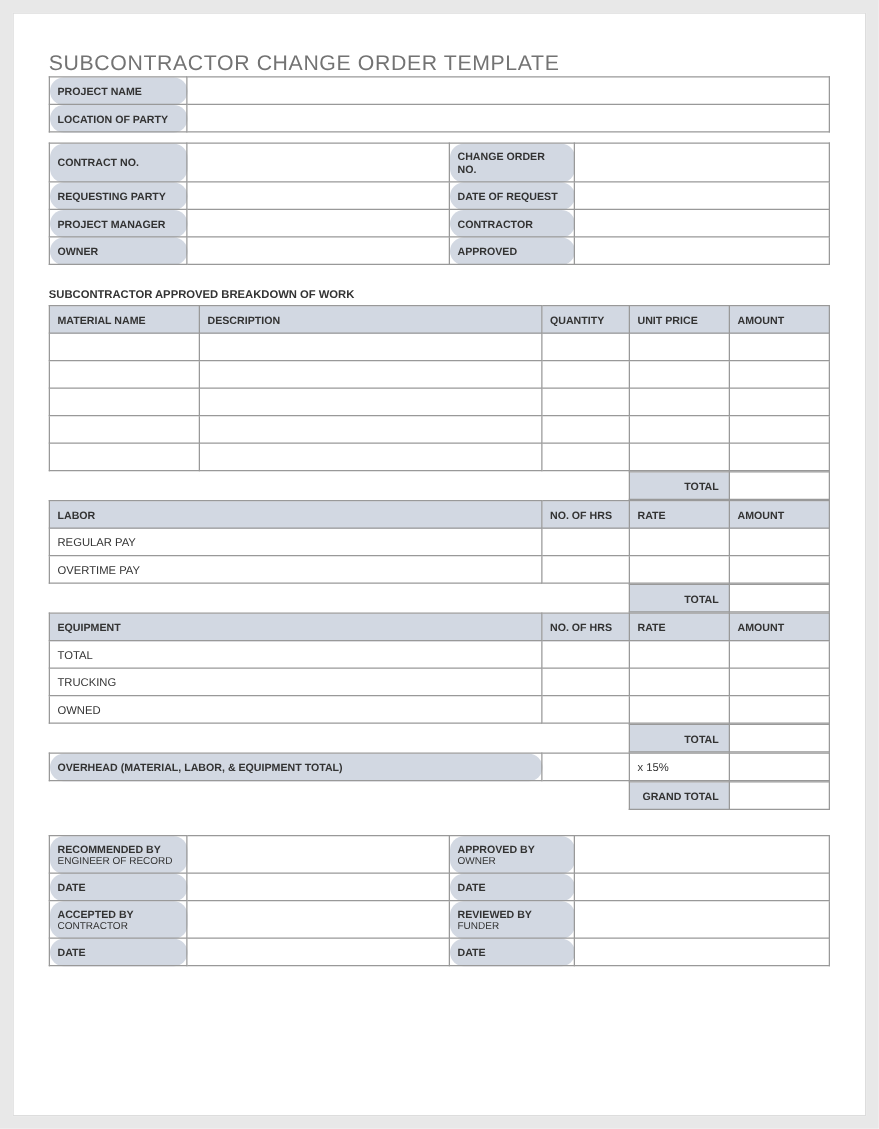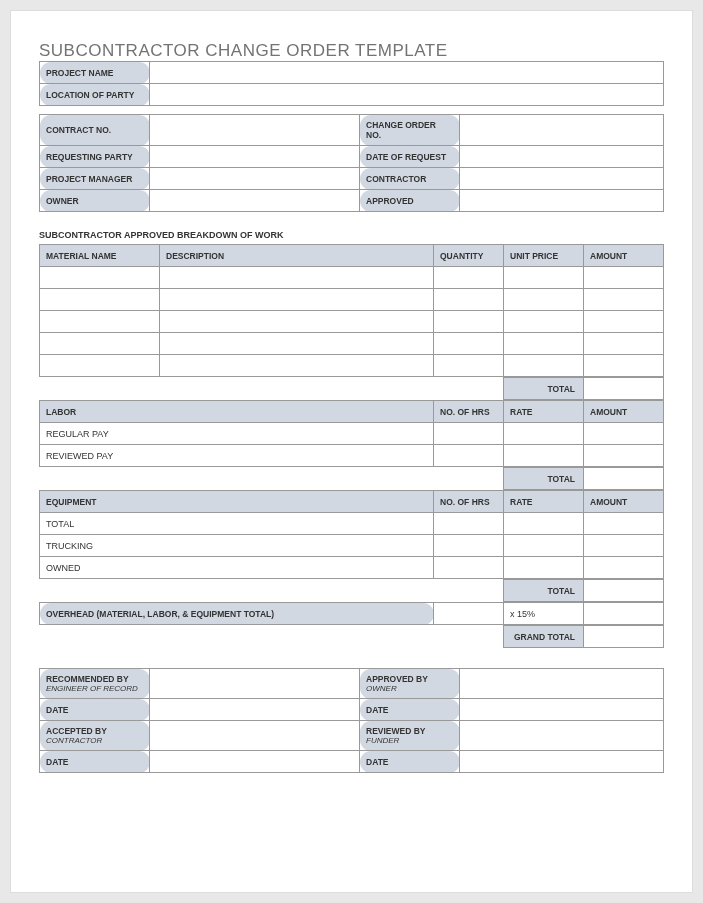--- a/index.html
+++ b/index.html
@@ -8,21 +8,21 @@
 h1 { font-size:17px; font-weight:normal; color:#737373; letter-spacing:0.5px; margin-bottom:0; }
 table { border-collapse:collapse; width:100%; table-layout:fixed; }
 td,th { border:1px solid #999; padding:5px 6px; font-size:9px; vertical-align:middle; text-align:left; height:22px; }
 th { font-weight:bold;margin-left:25px; }
 .lbl { background:#d2d8e2; font-weight:bold; font-size:8.5px;border-radius:11px; }
 .hdr { background:#d2d8e2; font-weight:bold; font-size:8.5px; }
 .hdr-c { background:#d2d8e2; font-weight:bold; font-size:8.5px; text-align:left; }
 .hdr-r { background:#d2d8e2; font-weight:bold; font-size:8.5px; text-align:right; padding-right:8px; }
 .gap { height:8px; }
 .sub { font-size:9px; font-weight:bold; margin-bottom:4px; }
-.lbl2 { font-weight:normal; font-size:8px; display:block;font-style:italic; }
+.lbl2 { font-weight:normal; font-size:8px; display:block; }
 .ctr { }
 </style>
 </head>
 <body>
 
 <div class="page">
 
 <h1>SUBCONTRACTOR CHANGE ORDER TEMPLATE</h1>
 
 <table>
@@ -165,21 +165,21 @@
 <th class="hdr-c">RATE</th>
 <th class="hdr-c">AMOUNT</th>
 </tr>
 <tr>
           <td>REGULAR PAY</td>
           <td></td>
           <td></td>
           <td></td>
         </tr>
 <tr>
-          <td>REVIEWED PAY</td>
+          <td>OVERTIME PAY</td>
           <td></td>
           <td></td>
           <td></td>
         </tr>
 </tbody>
     </table>
 <table>
 <colgroup>
         <col>
         <col style="width:80px">

